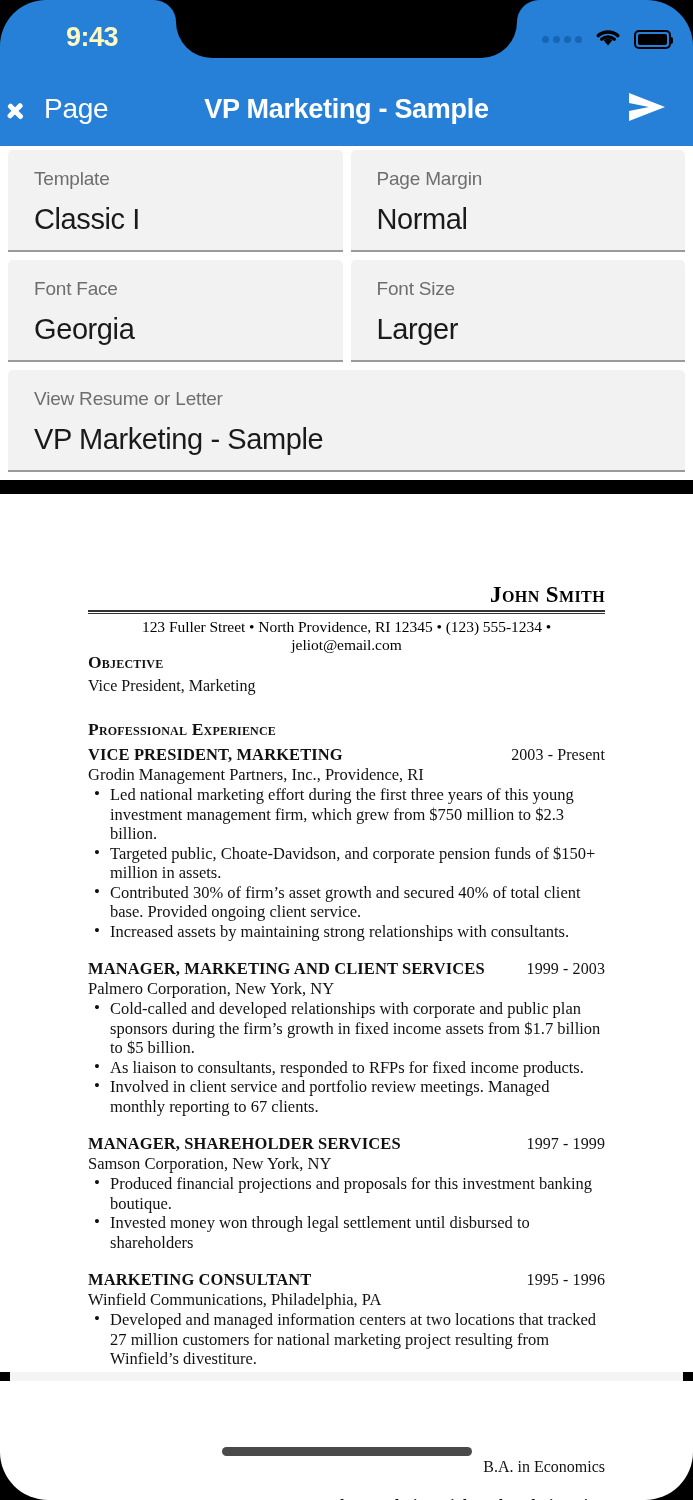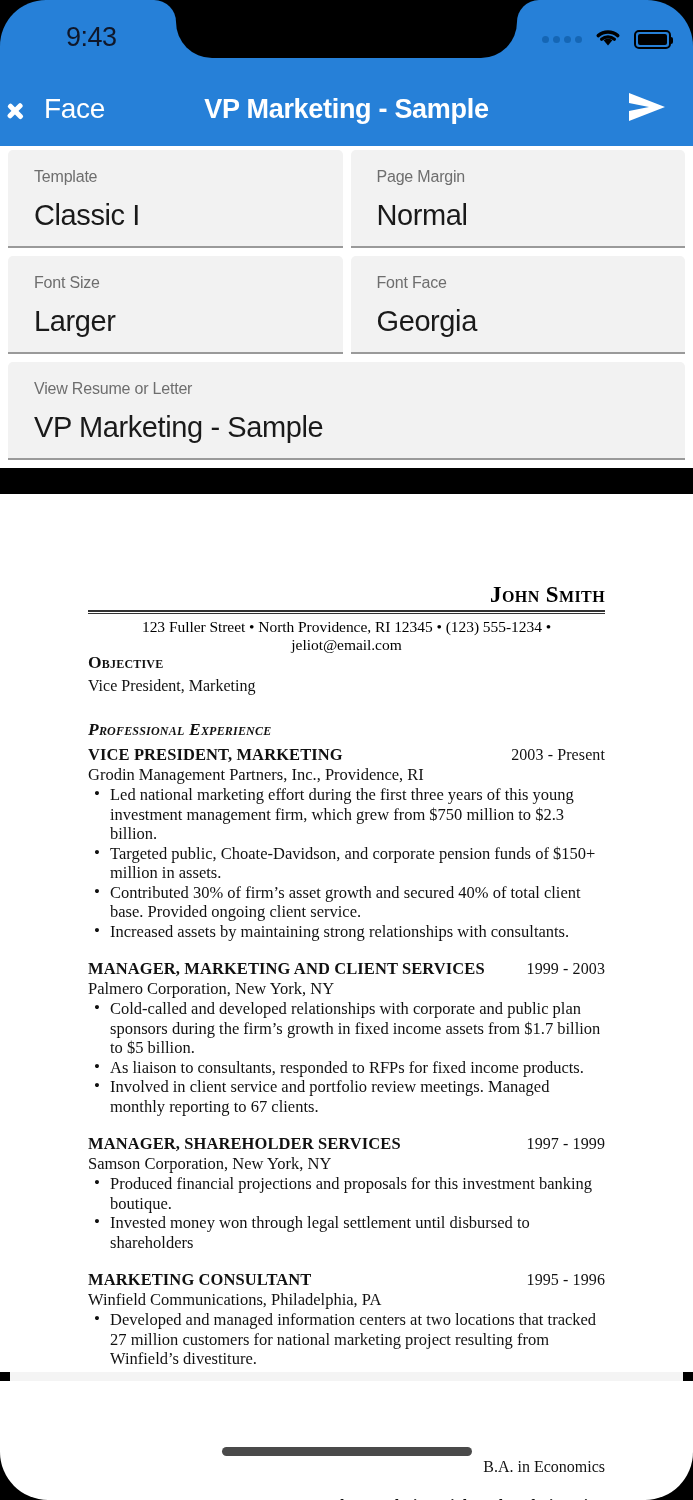--- a/index.html
+++ b/index.html
@@ -38,21 +38,21 @@
   #notch-ear-r { left:517px; }
   #notch-ear-l::after, #notch-ear-r::after {
     content:""; position:absolute; top:0; width:22px; height:22px;
     background:#2680D8;
   }
   #notch-ear-l::after { left:0; border-top-right-radius:22px; }
   #notch-ear-r::after { left:0; border-top-left-radius:22px; }
 
   #clock {
     position:absolute; left:66px; top:22px;
-    font-size:27px; font-weight:normal; color:#0f172a;
+    font-size:27px; font-weight:bold; color:#fef9c3;
     letter-spacing:-0.5px;
   }
   #status-right {
     position:absolute; right:22px; top:26px;
     display:flex; align-items:center; gap:11px;
   }
   .sigdots { display:flex; gap:4px; align-items:center; }
   .sigdots i {
     display:block; width:7px; height:7px; border-radius:50%;
     background:#1566B5;
@@ -107,21 +107,21 @@
   .field-row { display:flex; gap:8px; margin-bottom:8px; }
   .field {
     flex:1 1 0; min-width:0;
     background:#F2F2F2;
     border-bottom:2px solid #9A9A9A;
     border-radius:5px 5px 0 0;
     padding:18px 26px 14px 26px;
     cursor:pointer;
   }
   .field-label {
-    font-size:16px; color:#6E6E6E; letter-spacing:-0.2px;
+    font-size:19px; color:#6E6E6E; letter-spacing:-0.2px;
     margin-bottom:13px;
   }
   .field-value {
     font-size:29px; color:#1A1A1A; letter-spacing:-0.4px;
     white-space:nowrap; overflow:hidden; text-overflow:ellipsis;
   }
   #page1 {
     position:absolute; top:494px; left:0; width:693px; height:878px;
     background:#fff;
   }
@@ -237,21 +237,21 @@
     </div>
   </div>
   <div id="notch-ear-l"></div>
   <div id="notch-ear-r"></div>
   <div id="notch"></div>
 
   <div id="navbar">
     <div id="nav-title">VP Marketing - Sample</div>
     <div id="back-btn">
       <span class="chev"></span>
-      <span id="back-label">Face</span>
+      <span id="back-label">Page</span>
     </div>
     <div id="send-btn">
       <span>
         <svg width="44" height="36" viewBox="0 0 44 36">
           <path d="M4 4 L40 18 L4 32 L4 22 L24 18 L4 14 Z" fill="#fff"></path>
         </svg>
       </span>
     </div>
   </div>
 
@@ -261,47 +261,47 @@
         <div class="field-label">Template</div>
         <div class="field-value">Classic I</div>
       </div>
       <div class="field">
         <div class="field-label">Page Margin</div>
         <div class="field-value">Normal</div>
       </div>
     </div>
     <div class="field-row">
       <div class="field">
+        <div class="field-label">Font Face</div>
+        <div class="field-value">Georgia</div>
+      </div>
+      <div class="field">
         <div class="field-label">Font Size</div>
         <div class="field-value">Larger</div>
-      </div>
-      <div class="field">
-        <div class="field-label">Font Face</div>
-        <div class="field-value">Georgia</div>
       </div>
     </div>
     <div class="field-row">
       <div class="field">
         <div class="field-label">View Resume or Letter</div>
         <div class="field-value">VP Marketing - Sample</div>
       </div>
     </div>
   </div>
 
   <div id="page1">
     <div id="resume-name">John Smith</div>
     <div id="rule-top"></div>
     <div id="resume-contact">123 Fuller Street • North Providence, RI 12345 • (123) 555-1234 • jeliot@email.com</div>
 
     <div class="paper" style="top:158px;">
 
       <div class="sec-head">Objective</div>
       <div class="body-line" style="margin-top:3px;">Vice President, Marketing</div>
 
-      <div class="sec-head" style="margin-top:24px;font-style:italic;">Professional Experience</div>
+      <div class="sec-head" style="margin-top:24px;">Professional Experience</div>
 
       <div class="job" style="margin-top:5px;">
         <div class="job-head">
           <span class="job-title">VICE PRESIDENT, MARKETING</span>
           <span class="job-dates">2003 - Present</span>
         </div>
         <div class="job-org">Grodin Management Partners, Inc., Providence, RI</div>
         <ul class="bullets">
           <li>Led national marketing effort during the first three years of this young investment management firm, which grew from $750 million to $2.3 billion.</li>
           <li>Targeted public, Choate-Davidson, and corporate pension funds of $150+ million in assets.</li>

